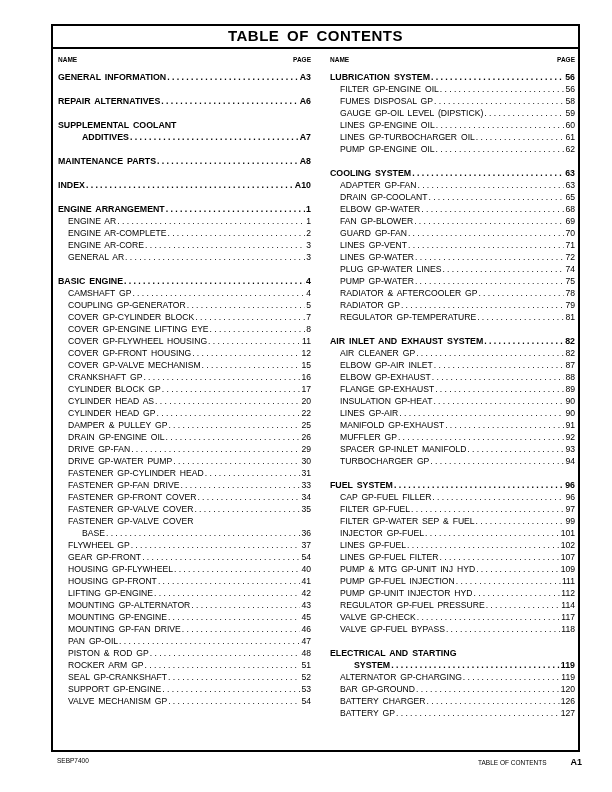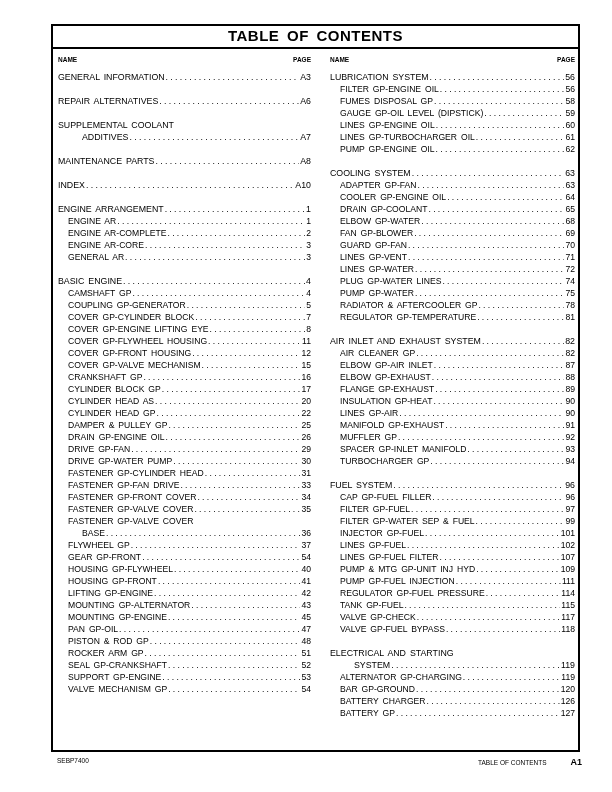--- a/index.html
+++ b/index.html
@@ -8,21 +8,21 @@
   .title-bar { height: 21px; border-bottom: 2px solid #000; text-align: center; font-size: 15px; font-weight: bold; line-height: 20px; letter-spacing: 0.5px; word-spacing: 3px; }
   .col { position: absolute; top: 23px; }
   .col.left { left: 5px; width: 253px; }
   .col.right { left: 277px; width: 245px; }
   .colhead { display: flex; justify-content: space-between; font-size: 6.5px; font-weight: bold; margin-top: 7px; margin-bottom: 8px; }
   .entry { display: flex; align-items: flex-end; font-size: 8.6px; line-height: 12px; white-space: nowrap; word-spacing: 1.5px; }
   .entry .name { flex: 0 0 auto; }
   .entry .dots { flex: 1 1 auto; overflow: hidden; white-space: nowrap; letter-spacing: 2.3px; margin: 0 1px; }
   .entry .dots::before { content: "................................................................................................................................"; }
   .entry .pg { flex: 0 0 auto; text-align: right; }
-  .entry.section { font-weight: normal; font-size: 8.8px; }
+  .entry.section { font-weight: bold; font-size: 8.8px; }
   .entry.sub { padding-left: 10px; }
   .entry.contd { padding-left: 24px; }
   .gap { height: 12px; }
   .footer-left { position: absolute; left: 57px; top: 757px; font-size: 6.5px; }
   .footer-right { position: absolute; right: 30px; top: 757px; font-size: 6.5px; }
   .footer-right .fpg { font-weight: bold; font-size: 9px; margin-left: 24px; }
 </style>
 </head>
 <body>
 
@@ -231,20 +231,25 @@
           <span class="name">MOUNTING GP-ALTERNATOR</span>
           <span class="dots"></span>
           <span class="pg">43</span>
         </div>
         <div class="entry sub">
           <span class="name">MOUNTING GP-ENGINE</span>
           <span class="dots"></span>
           <span class="pg">45</span>
         </div>
         <div class="entry sub">
+          <span class="name">MOUNTING GP-FAN DRIVE</span>
+          <span class="dots"></span>
+          <span class="pg">46</span>
+        </div>
+        <div class="entry sub">
           <span class="name">PAN GP-OIL</span>
           <span class="dots"></span>
           <span class="pg">47</span>
         </div>
         <div class="entry sub">
           <span class="name">PISTON &amp; ROD GP</span>
           <span class="dots"></span>
           <span class="pg">48</span>
         </div>
         <div class="entry sub">
@@ -316,25 +321,20 @@
           <span class="name">COOLING SYSTEM</span>
           <span class="dots"></span>
           <span class="pg">63</span>
         </div>
         <div class="entry sub">
           <span class="name">ADAPTER GP-FAN</span>
           <span class="dots"></span>
           <span class="pg">63</span>
         </div>
         <div class="entry sub">
-          <span class="name">COOLER GP-ENGINE OIL</span>
-          <span class="dots"></span>
-          <span class="pg">64</span>
-        </div>
-        <div class="entry sub">
           <span class="name">DRAIN GP-COOLANT</span>
           <span class="dots"></span>
           <span class="pg">65</span>
         </div>
         <div class="entry sub">
           <span class="name">ELBOW GP-WATER</span>
           <span class="dots"></span>
           <span class="pg">68</span>
         </div>
         <div class="entry sub">
@@ -366,20 +366,25 @@
           <span class="name">PUMP GP-WATER</span>
           <span class="dots"></span>
           <span class="pg">75</span>
         </div>
         <div class="entry sub">
           <span class="name">RADIATOR &amp; AFTERCOOLER GP</span>
           <span class="dots"></span>
           <span class="pg">78</span>
         </div>
         <div class="entry sub">
+          <span class="name">RADIATOR GP</span>
+          <span class="dots"></span>
+          <span class="pg">79</span>
+        </div>
+        <div class="entry sub">
           <span class="name">REGULATOR GP-TEMPERATURE</span>
           <span class="dots"></span>
           <span class="pg">81</span>
         </div>
         <div class="gap"></div>
         <div class="entry section">
           <span class="name">AIR INLET AND EXHAUST SYSTEM</span>
           <span class="dots"></span>
           <span class="pg">82</span>
         </div>
@@ -473,28 +478,28 @@
           <span class="name">PUMP &amp; MTG GP-UNIT INJ HYD</span>
           <span class="dots"></span>
           <span class="pg">109</span>
         </div>
         <div class="entry sub">
           <span class="name">PUMP GP-FUEL INJECTION</span>
           <span class="dots"></span>
           <span class="pg">111</span>
         </div>
         <div class="entry sub">
+          <span class="name">PUMP GP-UNIT INJECTOR HYD</span>
+          <span class="dots"></span>
+          <span class="pg">112</span>
+        </div>
+        <div class="entry sub">
           <span class="name">REGULATOR GP-FUEL PRESSURE</span>
           <span class="dots"></span>
           <span class="pg">114</span>
-        </div>
-        <div class="entry sub">
-          <span class="name">TANK GP-FUEL</span>
-          <span class="dots"></span>
-          <span class="pg">115</span>
         </div>
         <div class="entry sub">
           <span class="name">VALVE GP-CHECK</span>
           <span class="dots"></span>
           <span class="pg">117</span>
         </div>
         <div class="entry sub">
           <span class="name">VALVE GP-FUEL BYPASS</span>
           <span class="dots"></span>
           <span class="pg">118</span>

